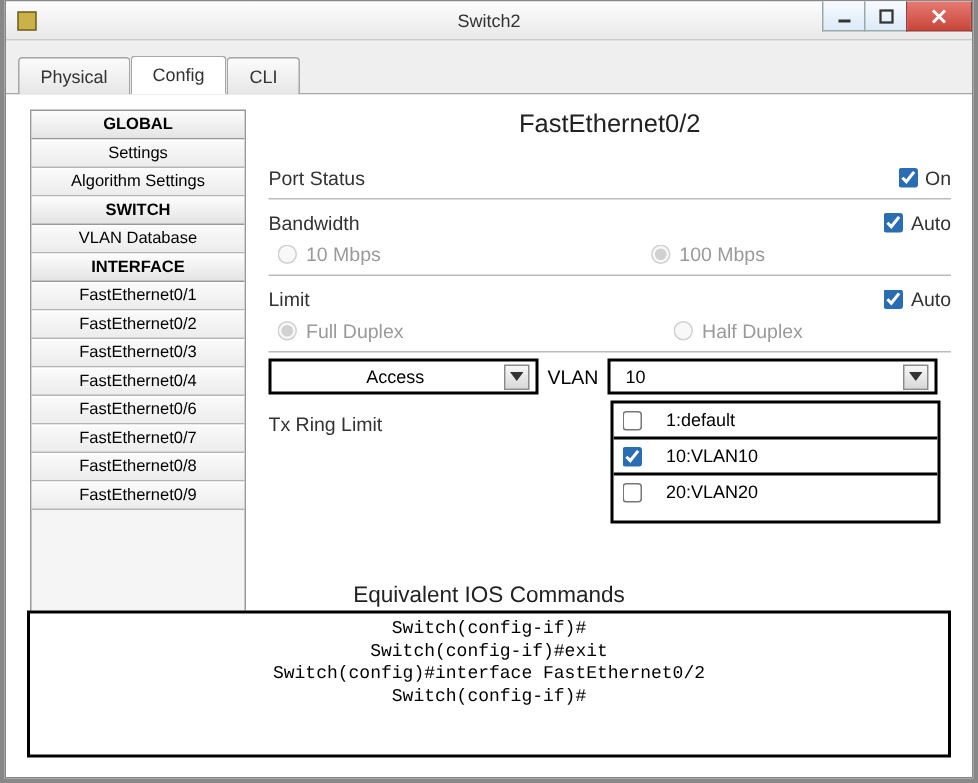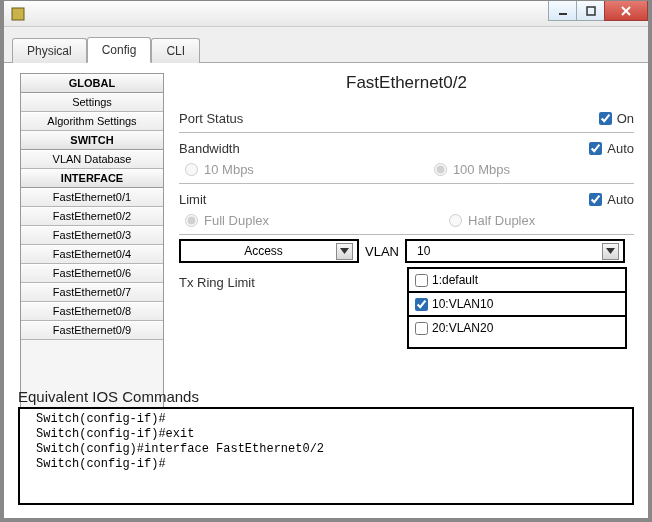--- a/index.html
+++ b/index.html
@@ -45,44 +45,45 @@
 .select-row { display: flex; align-items: center; margin-top: 0; position: relative; }
 .combo { border: 2px solid #000; height: 24px; display: flex; align-items: center; background: #fff; font-size: 12px; padding: 0 4px 0 10px; }
 .combo .arrow { margin-left: auto; width: 17px; height: 17px; border: 1px solid #8a8a8a; background: linear-gradient(#f7f7f7,#d8d8d8); display: flex; align-items: center; justify-content: center; }
 .combo.access { width: 180px; justify-content: center; }
 .combo.access span:first-child { flex: 1; text-align: center; }
 .vlan-label { margin: 0 6px 0 6px; font-size: 13px; }
 .combo.vlan { width: 220px; }
 
 .dropdown { position: absolute; left: 228px; top: 28px; width: 220px; border: 2px solid #000; background: #fff; z-index: 10; }
 .dropdown-inner { height: 78px; overflow-y: scroll; }
-.dd-item { display: flex; align-items: center; gap: 4px; padding: 4px 6px; font-size: 12px; border-bottom: 2px solid #000; }
+.dd-item { display: flex; align-items: center; gap: 16px; padding: 4px 6px; font-size: 12px; border-bottom: 2px solid #000; }
 .dd-item:last-child { border-bottom: none; }
 .dd-item input { width: 13px; height: 13px; accent-color: #2a6db3; }
 
 .txring { font-size: 13px; margin-top: 12px; color: #333;}
 
-.ios-section { position: absolute; left: 14px; right: 14px; bottom: 10px; }
+.ios-section { position: absolute; left: 14px; right: 14px; bottom: 10px; text-align: center; }
 .ios-title { font-size: 15px; color: #222; margin-bottom: 2px; }
 .ios-box { border: 2px solid #000; background: #fff; height: 98px; overflow-y: scroll; padding: 3px 16px; font-family: Liberation Mono, monospace; font-size: 12px; line-height: 15px; white-space: pre; }
 
 ::-webkit-scrollbar { width: 16px; }
 ::-webkit-scrollbar-track { background: #eee; border-left: 1px solid #ccc; }
 ::-webkit-scrollbar-thumb { background: linear-gradient(#e9e9e9,#cfcfcf); border: 1px solid #aaa; }
 ::-webkit-scrollbar-button { background: linear-gradient(#f4f4f4,#d9d9d9); border: 1px solid #aaa; height: 16px; }
 </style>
 </head>
 <body>
 
 <div class="outer-frame">
 
   <div class="titlebar">
     <svg class="app-icon" viewBox="0 0 16 16">
         <rect x="2" y="2" width="12" height="12" fill="#c9b24a" stroke="#6b5b18"></rect>
       </svg>
+    <div class="title">Switch2</div>
     <div class="win-buttons">
       <div class="win-btn">
           <svg width="10" height="10" viewBox="0 0 10 10">
             <line x1="1" y1="8" x2="9" y2="8" stroke="#333" stroke-width="2"></line>
           </svg>
         </div>
       <div class="win-btn">
           <svg width="10" height="10" viewBox="0 0 10 10">
             <rect x="1" y="1" width="8" height="8" fill="none" stroke="#333" stroke-width="1.5"></rect>
           </svg>

